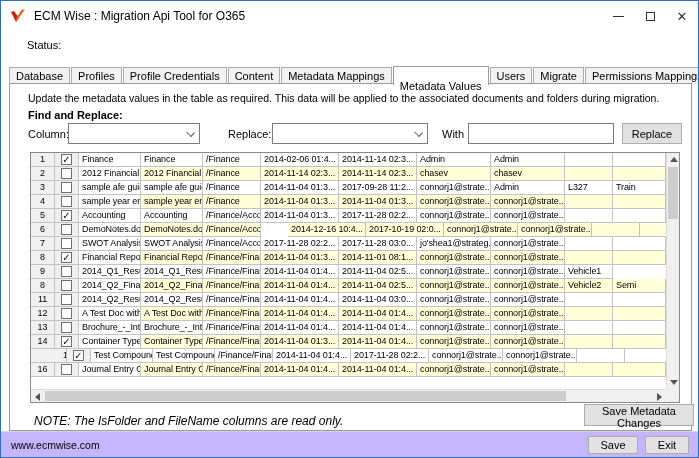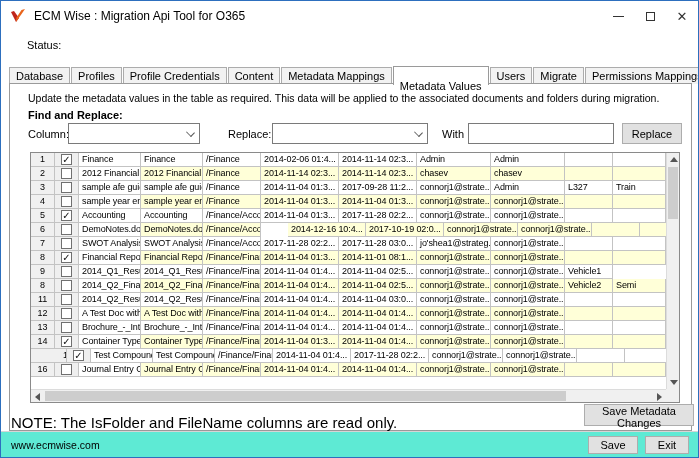--- a/index.html
+++ b/index.html
@@ -50,25 +50,25 @@
   .hscroll{ position:absolute; left:0; bottom:0; height:13px; right:13px; background:#f0f0f0; border-top:1px solid #dcdcdc; }
   .sb-corner{ position:absolute; right:0; bottom:0; width:13px; height:13px; background:#f0f0f0; }
   .tri{ width:0; height:0; position:absolute; }
   .tri.up{ left:3px; top:4px; border-left:4px solid transparent; border-right:4px solid transparent; border-bottom:5px solid #555; }
   .tri.down{ left:3px; bottom:4px; border-left:4px solid transparent; border-right:4px solid transparent; border-top:5px solid #555; }
   .tri.left{ left:4px; top:3px; border-top:4px solid transparent; border-bottom:4px solid transparent; border-right:5px solid #555; }
   .tri.right{ right:4px; top:3px; border-top:4px solid transparent; border-bottom:4px solid transparent; border-left:5px solid #555; }
   .vthumb{ position:absolute; left:1px; right:1px; top:14px; height:52px; background:#cdcdcd; }
   .hthumb{ position:absolute; top:1px; bottom:1px; left:14px; width:82%; background:#cdcdcd; }
   
-  .note{ position:absolute; left:1px; top:330px; font-size:15px; }
+  .note{ position:absolute; left:24px; top:330px; font-size:12px;font-style:italic; }
   .revert-btn{ position:absolute; left:460px; top:320px; width:107px; height:22px; }
   .savemeta-btn{ position:absolute; left:574px; top:320px; width:110px; height:22px; }
   
-  .footer{ position:absolute; left:0; bottom:0; width:100%; height:26px; background:#5eead4; border-top:1px solid #d5d5d5;text-decoration:underline; }
+  .footer{ position:absolute; left:0; bottom:0; width:100%; height:26px; background:#c4b5fd; border-top:1px solid #d5d5d5;text-decoration:underline; }
   .website{ position:absolute; left:10px; top:7px; font-size:10.5px; }
   .save-btn{ position:absolute; left:587px; top:4px; width:50px; height:18px; }
   .exit-btn{ position:absolute; left:644px; top:4px; width:44px; height:18px; }
 </style>
 </head>
 <body>
 
 <div class="window">
 
   <div class="titlebar">

